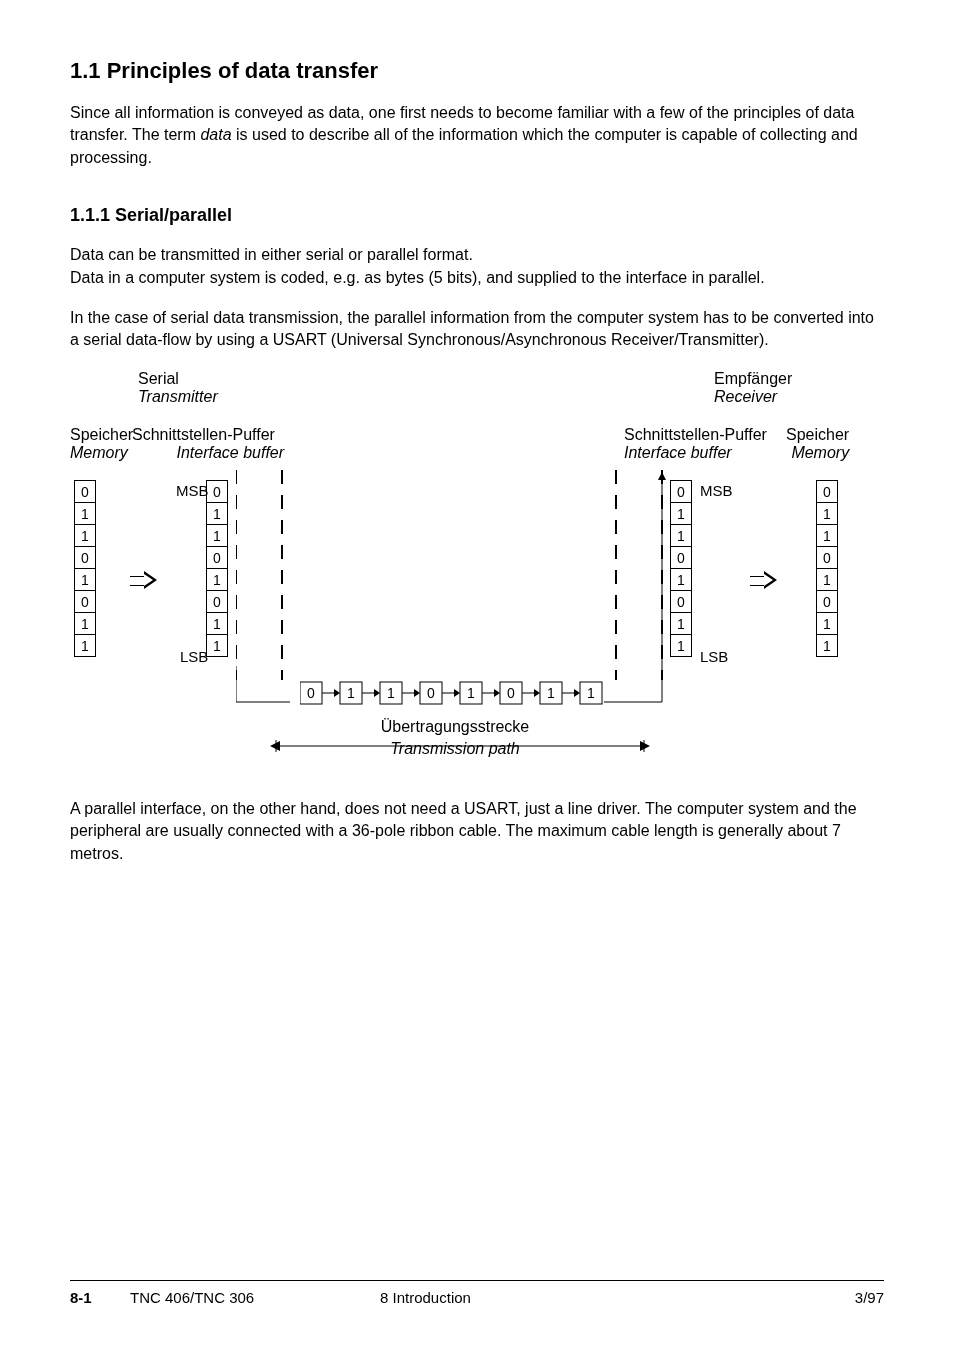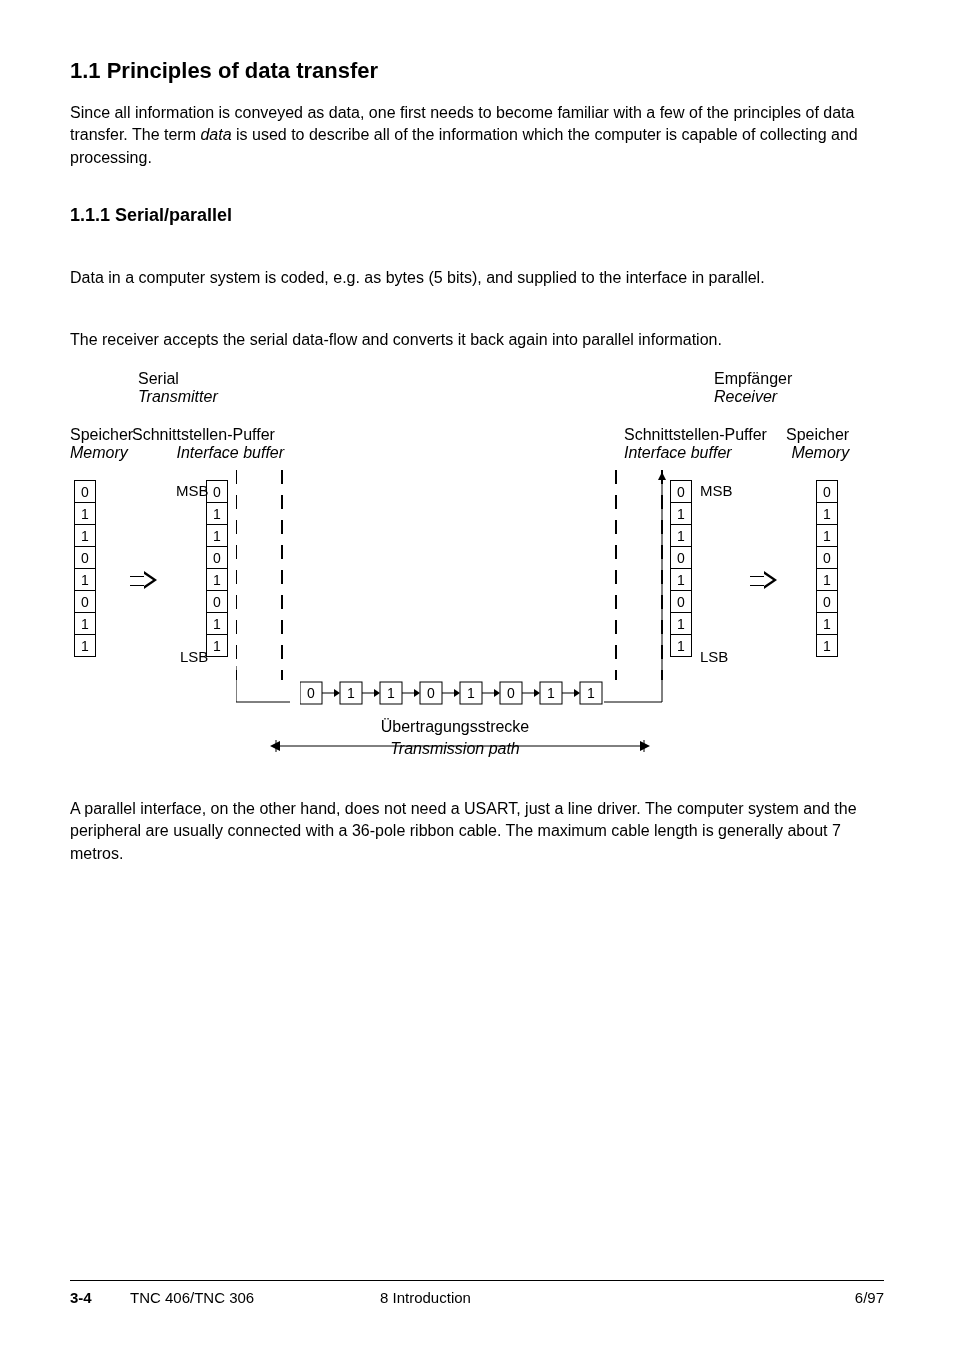--- a/index.html
+++ b/index.html
@@ -133,27 +133,26 @@
 
 <h2>1.1  Principles of data transfer</h2>
 
 <p>
   <span>Since all information is conveyed as data, one first needs to become familiar with a few of the principles of data transfer. The term </span><span class="italic">data</span><span> is used to describe all of the information which the computer is capable of collecting and processing.</span>
 </p>
 
 <h3>1.1.1  Serial/parallel</h3>
 
 <p>
-  <br>
+  <span>Data can be transmitted in either serial or parallel format.</span><br>
   <span>Data in a computer system is coded, e.g. as bytes (5 bits), and supplied to the interface in parallel.</span>
 </p>
 
 <p>
-  <br>
-  <span>The receiver accepts the serial data-flow and converts it back again into parallel information.</span>
+  <span>In the case of serial data transmission, the parallel information from the computer system has to be converted into a serial data-flow by using a USART (Universal Synchronous/Asynchronous Receiver/Transmitter).</span><br>
 </p>
 
 <div class="diagram">
 
   <div class="lbl-sender">
     <span>Serial</span><br>
     <span class="italic">Transmitter</span>
   </div>
   <div class="lbl-receiver">
     <span>Empfänger</span><br>
@@ -297,17 +296,17 @@
   </div>
 
   <div class="trans-label trans-de">Übertragungsstrecke</div>
   <div class="trans-label trans-en">Transmission path</div>
 
 </div>
 
 <p>A parallel interface, on the other hand, does not need a USART, just a line driver. The computer system and the peripheral are usually connected with a 36-pole ribbon cable. The maximum cable length is generally about 7 metros.</p>
 
 <div class="footer">
-  <span class="page-l">3-4</span>
+  <span class="page-l">8-1</span>
   <span class="doc">TNC 406/TNC 306</span>
   <span class="sec">8  Introduction</span>
-  <span class="date">6/97</span>
+  <span class="date">3/97</span>
 </div>
 
 </body></html>

